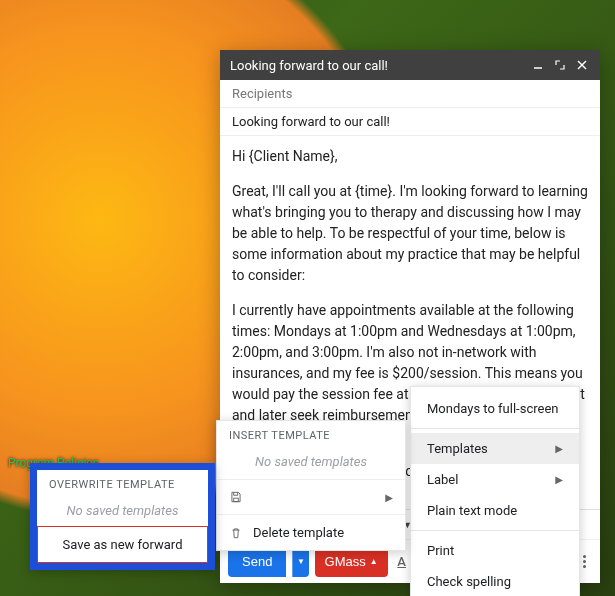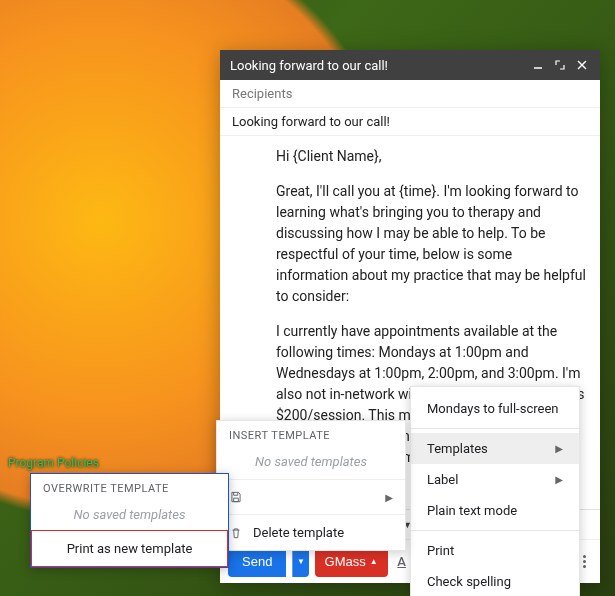--- a/index.html
+++ b/index.html
@@ -26,21 +26,21 @@
 }
 .compose-titlebar .title { flex: 1; }
 .compose-titlebar .win-icon { width: 16px; height: 16px; margin-left: 6px; cursor: pointer; display:flex; align-items:center; justify-content:center; }
 
 .compose-field {
   padding: 6px 12px; color: #777; border-bottom: 1px solid #eee; font-size: 13px;
 }
 .compose-subject { padding: 6px 12px; color: #222; border-bottom: 1px solid #eee; font-size: 13px; }
 
 .compose-body {
-  flex: 1; padding: 10px 12px; overflow: hidden; font-size: 14px; line-height: 1.5; color: #222; margin-left: 44px;
+  flex: 1; padding: 10px 12px; overflow: hidden; font-size: 14px; line-height: 1.5; color: #222;
 }
 .compose-body p { margin-bottom: 14px; }
 
 .toolbar {
   border-top: 1px solid #e0e0e0; height: 30px; display:flex; align-items:center;
   gap: 12px; padding: 0 8px; color:#444; font-size:13px;
 }
 .toolbar .redo svg, .toolbar .undo svg { width:14px; height:14px; }
 .toolbar .font { display:flex; align-items:center; gap:4px; }
 .toolbar .divider { width:1px; height:16px; background:#e0e0e0; }
@@ -80,22 +80,22 @@
   position:absolute; left:216px; top:420px; width:190px; background:#fff;
   box-shadow:0 2px 10px rgba(0,0,0,.2); border:1px solid #e5e5e5; font-size:13px;
 }
 .menu-templates .sect { padding: 8px 12px; color:#5f6368; font-size:11px; letter-spacing:.5px; }
 .menu-templates .placeholder { padding: 4px 12px 10px; color:#9aa0a6; font-style: italic; text-align:center; }
 .menu-templates .row { padding: 10px 12px; display:flex; align-items:center; gap:10px; border-top:1px solid #eee; }
 .menu-templates .row .arrow { margin-left:auto; font-size:10px; color:#666; }
 .menu-templates .row svg { width:14px; height:14px; fill:#5f6368; }
 
 .menu-overwrite {
-  position:absolute; left:30px; top:473px; width:199px; background:#fff;
-  box-shadow:0 2px 10px rgba(0,0,0,.25); border:1px solid #1d4ed8; font-size:13px;
+  position:absolute; left:30px; top:463px; width:185px; background:#fff;
+  box-shadow:0 2px 10px rgba(0,0,0,.25); border:7px solid #1d4ed8; font-size:13px;
 }
 .menu-overwrite .sect { padding: 8px 12px; color:#5f6368; font-size:11px; letter-spacing:.5px; }
 .menu-overwrite .placeholder { padding:4px 12px 8px; color:#9aa0a6; font-style:italic; text-align:center; }
 .menu-overwrite .save-new {
   border:1.5px solid #d93025; padding:10px 12px; text-align:center; color:#202124; cursor:pointer;
 }
 
 .sendrow .more-vert { display:flex; flex-direction:column; gap:2px; padding:0 4px; }
 .sendrow .more-vert span { width:3px; height:3px; background:#5f6368; border-radius:50%; }
 </style>
@@ -250,14 +250,14 @@
     <svg viewBox="0 0 24 24">
         <path d="M6 7h12 M9 7V5h6v2 M8 7l1 13h6l1-13" stroke="#5f6368" fill="none" stroke-width="1.6"></path>
       </svg>
     <span>Delete template</span>
   </div>
 </div>
 
 <div class="menu-overwrite">
   <div class="sect">OVERWRITE TEMPLATE</div>
   <div class="placeholder">No saved templates</div>
-  <div class="save-new">Print as new template</div>
+  <div class="save-new">Save as new forward</div>
 </div>
 
 </body></html>

